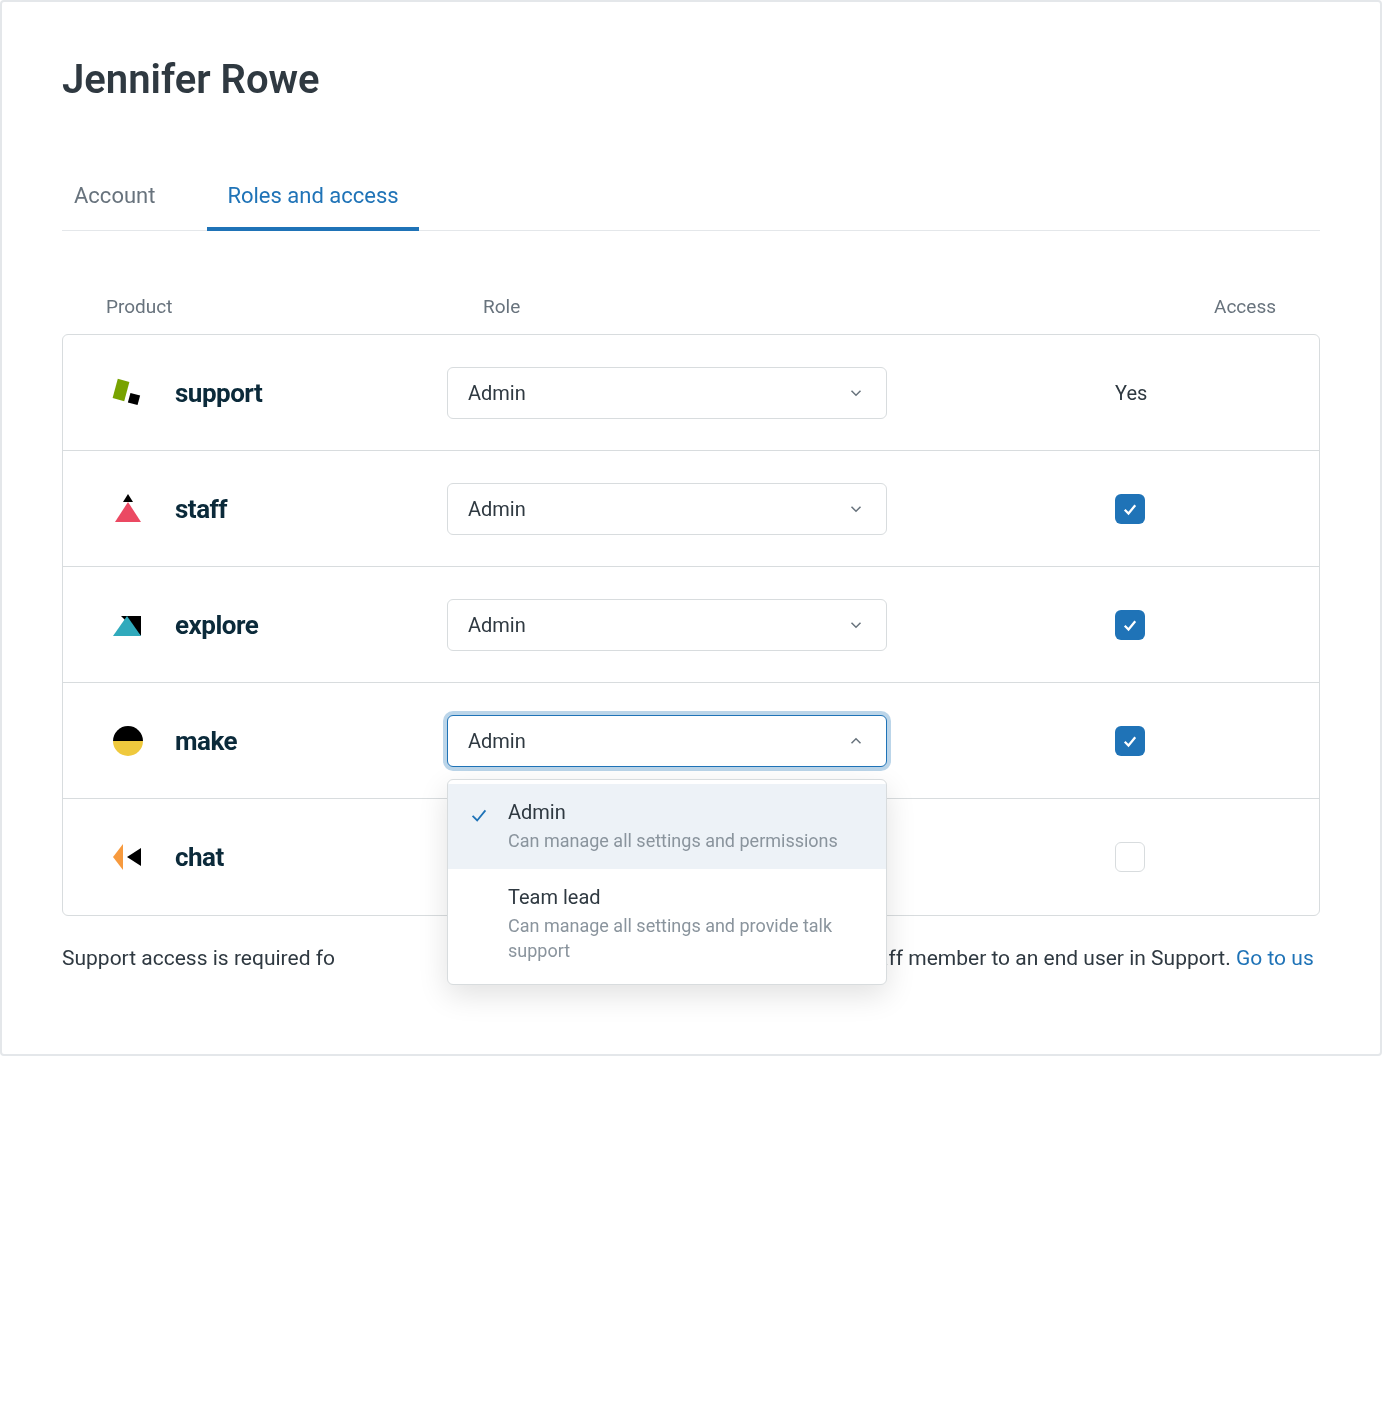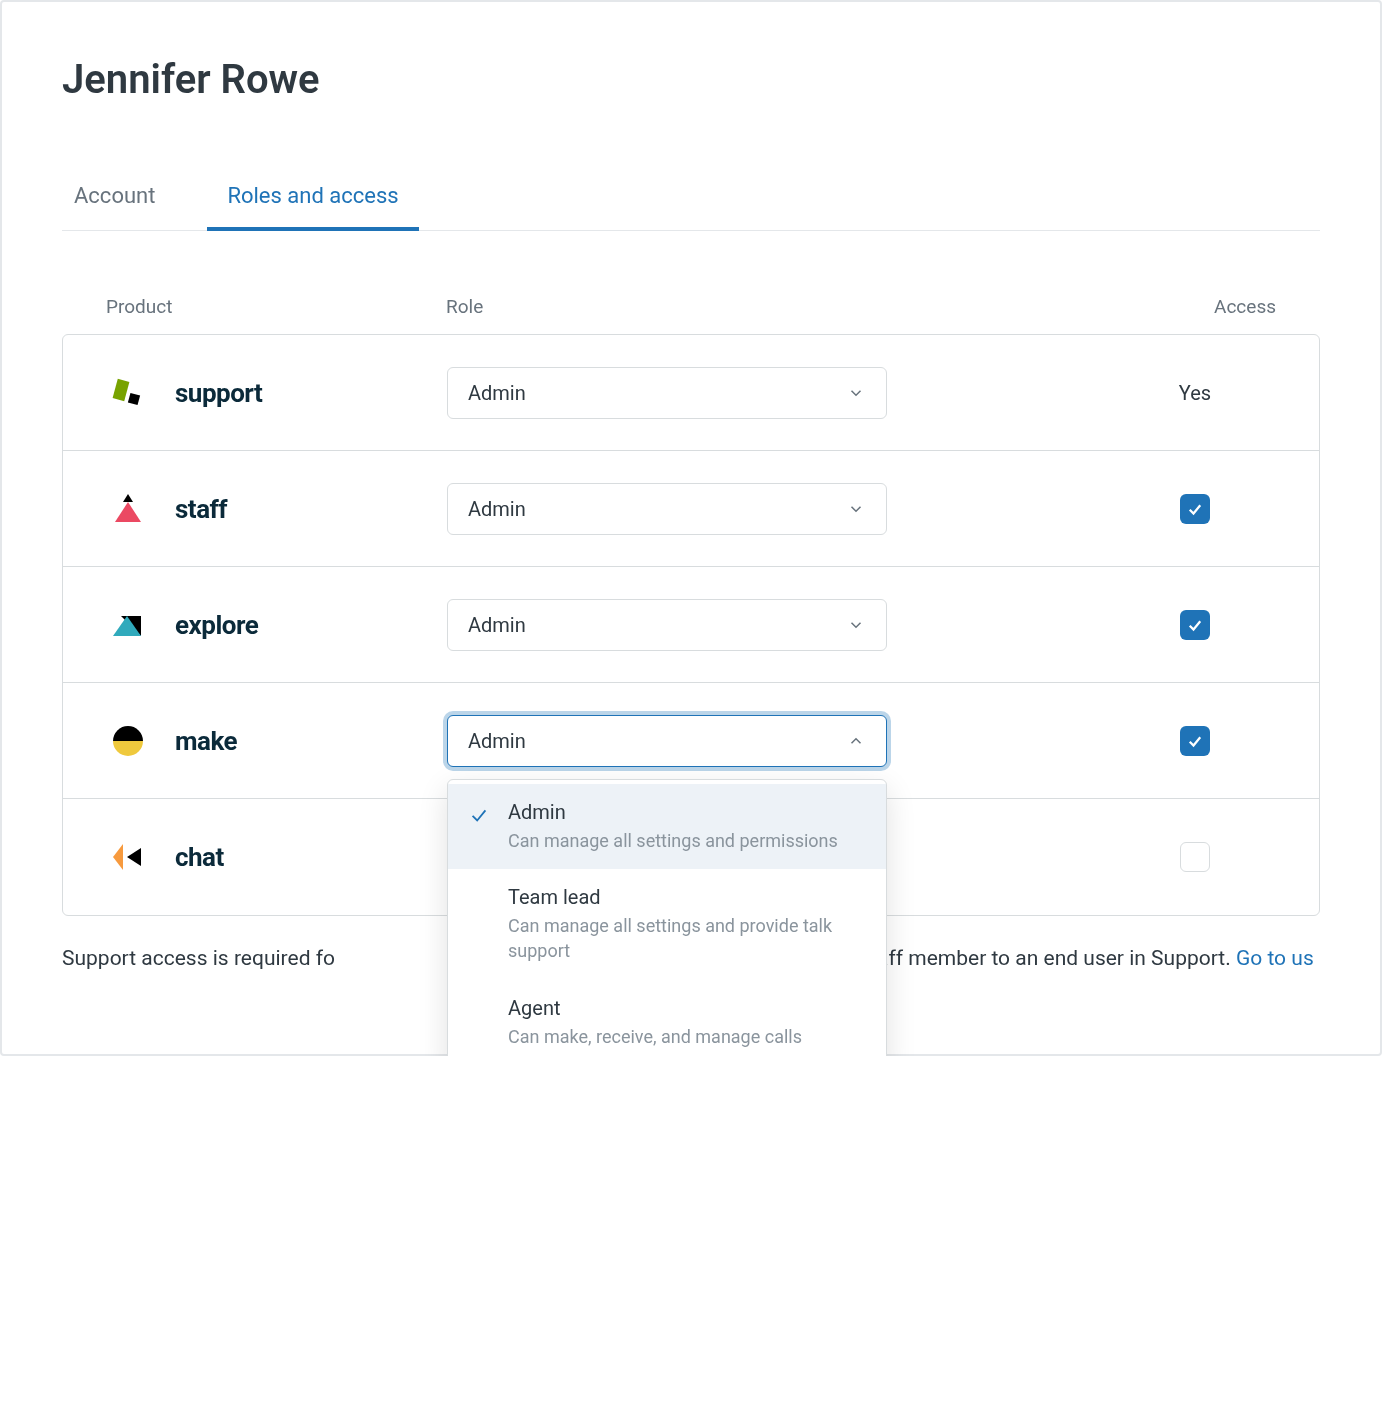--- a/index.html
+++ b/index.html
@@ -47,20 +47,21 @@
     left: -16px; right: -16px; bottom: -1px;
     height: 4px;
     background: #1f73b7;
   }
   .table-header {
     display: grid;
     grid-template-columns: 340px 1fr 160px;
     padding: 0 44px 16px 44px;
     color: #68737d;
     font-size: 19px;
+    gap: 37px;
   }
   .table-header .col-access { text-align: right; }
   .roles-table {
     border: 1px solid #d8dcde;
     border-radius: 6px;
     overflow: visible;
   }
   .role-row {
     display: grid;
     grid-template-columns: 340px 1fr 160px;
@@ -106,21 +107,21 @@
   .role-select.open {
     border: 1px solid #1f73b7;
     box-shadow: 0 0 0 4px rgba(31,115,183,0.3);
   }
   .chevron {
     width: 20px; height: 20px;
     display:flex;align-items:center;justify-content:center;
   }
   .access-cell {
     display: flex;
-    justify-content: center;
+    justify-content: flex-start;
     align-items: center;
     font-size: 20px;
     color: #2f3941;
   }
   .checkbox {
     width: 30px;
     height: 30px;
     border-radius: 6px;
     display: flex;
     align-items: center;
@@ -324,27 +325,20 @@
             <div class="dropdown-desc">Can manage all settings and permissions</div>
           </div>
         </div>
         <div class="dropdown-item">
           <div class="dropdown-check"></div>
           <div class="dropdown-text">
             <div class="dropdown-title">Team lead</div>
             <div class="dropdown-desc">Can manage all settings and provide talk support</div>
           </div>
         </div>
-        <div class="dropdown-item">
-          <div class="dropdown-check"></div>
-          <div class="dropdown-text">
-            <div class="dropdown-title">Agent</div>
-            <div class="dropdown-desc">Can make, receive, and manage calls</div>
-          </div>
-        </div>
       </div>
     </div>
 
     <div class="role-row">
       <div class="product-cell">
         <span class="product-icon">
           <svg width="42" height="42" viewBox="0 0 42 42">
             <polygon points="6,21 16,8 16,34" fill="#f79a3e"></polygon>
             <polygon points="20,21 34,12 34,30" fill="#000"></polygon>
           </svg>

